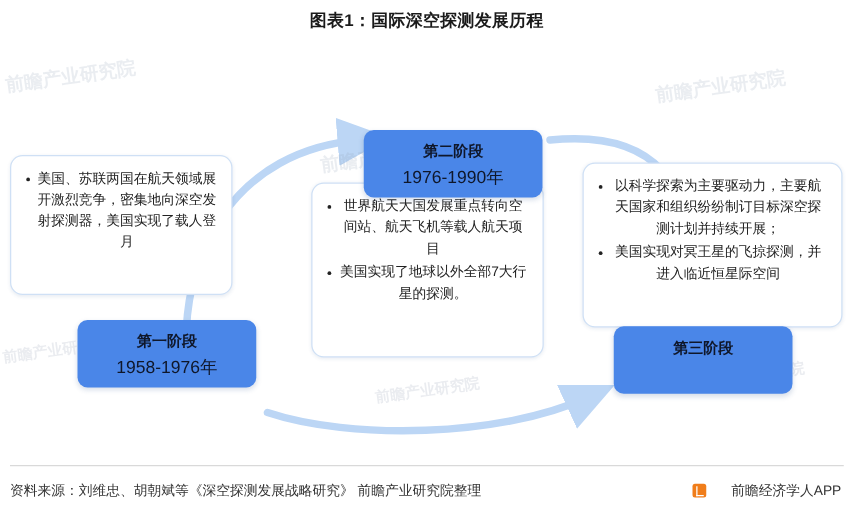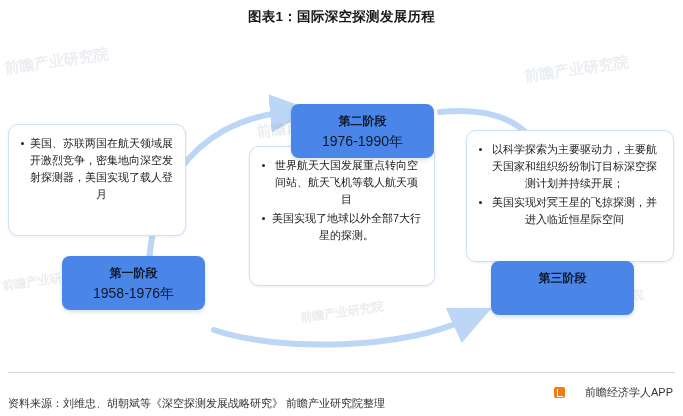--- a/index.html
+++ b/index.html
@@ -110,21 +110,20 @@
     position: absolute;
     left: 8px; top: 372px;
     width: 667px; height: 1px;
     background: #d9d9d9;
   }
   .source {
     position: absolute;
     left: 8px; top: 385px;
     font-size: 11px;
     color: #333;
-    margin-top: 11px;
   }
   .brand {
     position: absolute;
     right: 10px; top: 385px;
     font-size: 11px;
     color: #333;
     display: flex;
     align-items: center;
     gap: 20px;
   }

